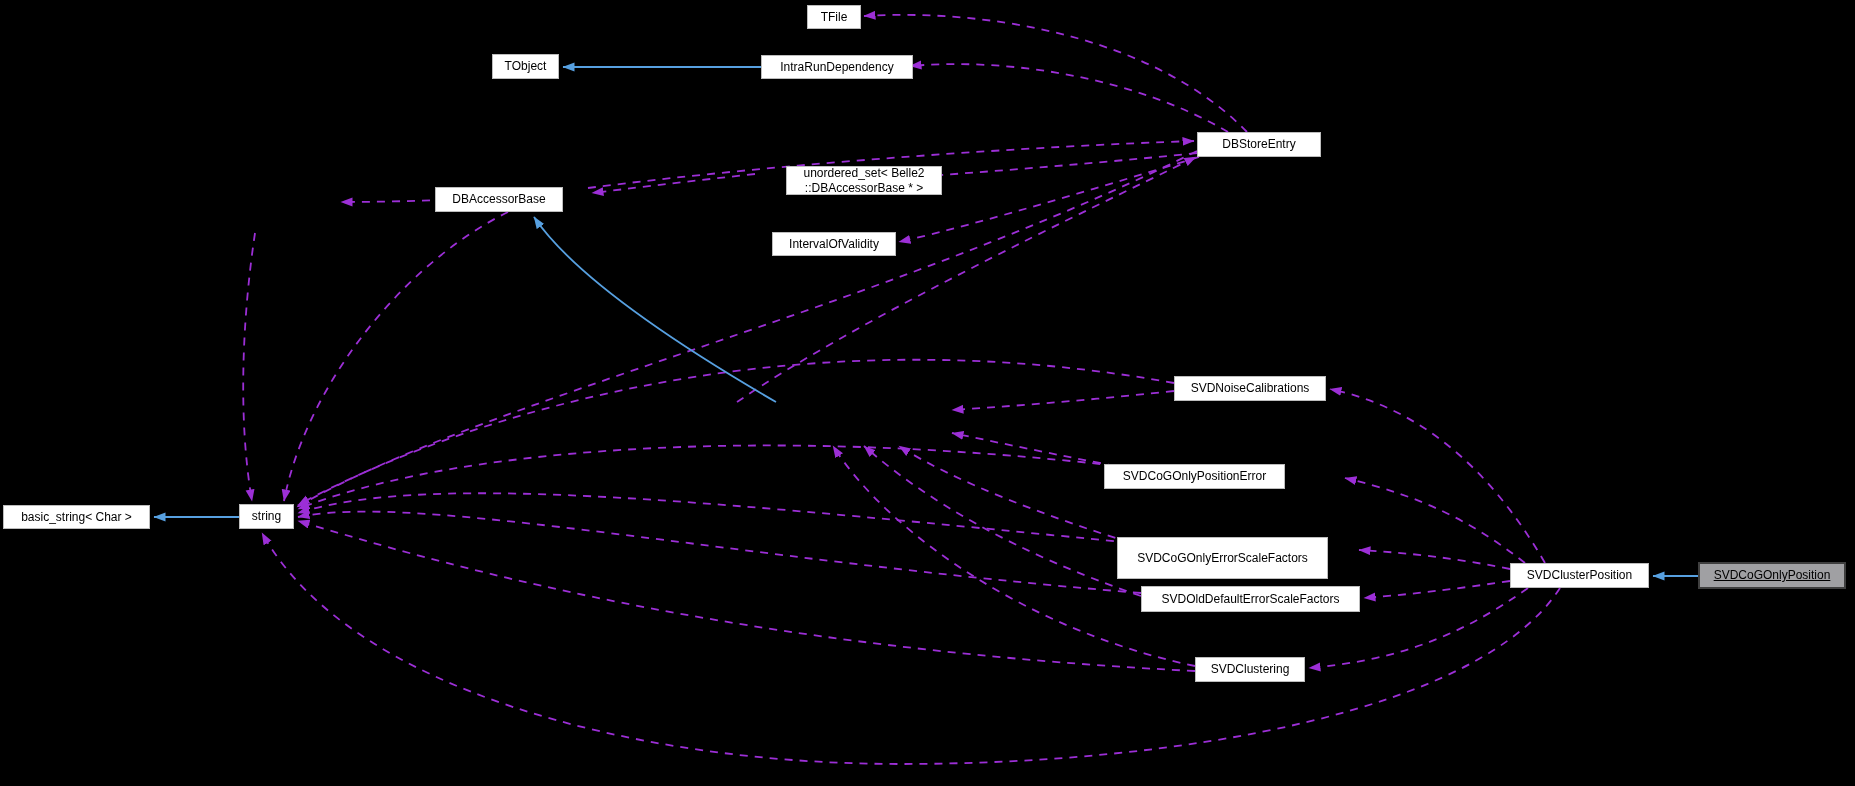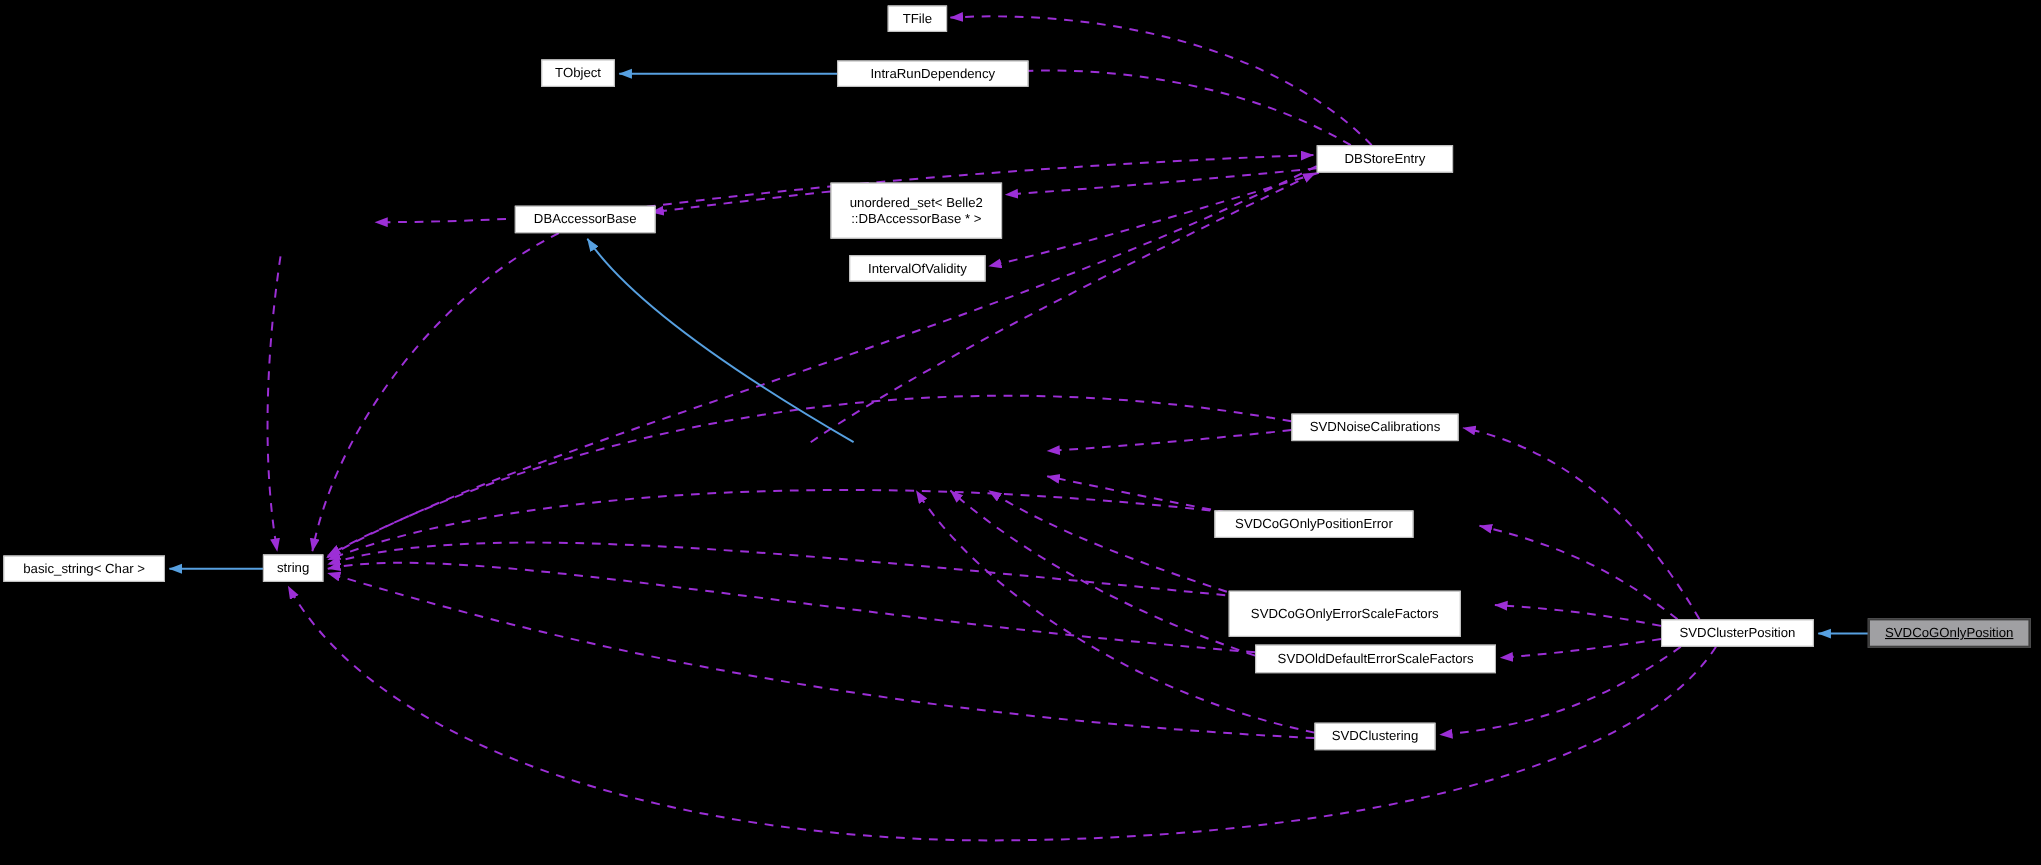--- a/index.html
+++ b/index.html
@@ -84,34 +84,34 @@
   </svg>
 
   <div class="node" style="left:807px;top:5px;width:54px;height:24px">
     <span>TFile</span>
   </div>
 
   <div class="node" style="left:492px;top:54px;width:67px;height:25px">
     <span>TObject</span>
   </div>
 
-  <div class="node" style="left:761px;top:55px;width:174px;height:24px">
+  <div class="node" style="left:761px;top:55px;width:152px;height:24px">
     <span>IntraRunDependency</span>
   </div>
 
   <div class="node" style="left:1197px;top:132px;width:124px;height:25px">
     <span>DBStoreEntry</span>
   </div>
 
 
-  <div class="node" style="left:468px;top:187px;width:128px;height:25px">
+  <div class="node" style="left:435px;top:187px;width:128px;height:25px">
     <span>DBAccessorBase</span>
   </div>
 
-  <div class="node" style="left:755px;top:166px;width:156px;height:51px">
+  <div class="node" style="left:786px;top:166px;width:156px;height:29px">
     <span>unordered_set&lt; Belle2</span>
     <span>::DBAccessorBase * &gt;</span>
   </div>
 
   <div class="node" style="left:772px;top:232px;width:124px;height:24px">
     <span>IntervalOfValidity</span>
   </div>
 
 
   <div class="node" style="left:1174px;top:376px;width:152px;height:25px">

